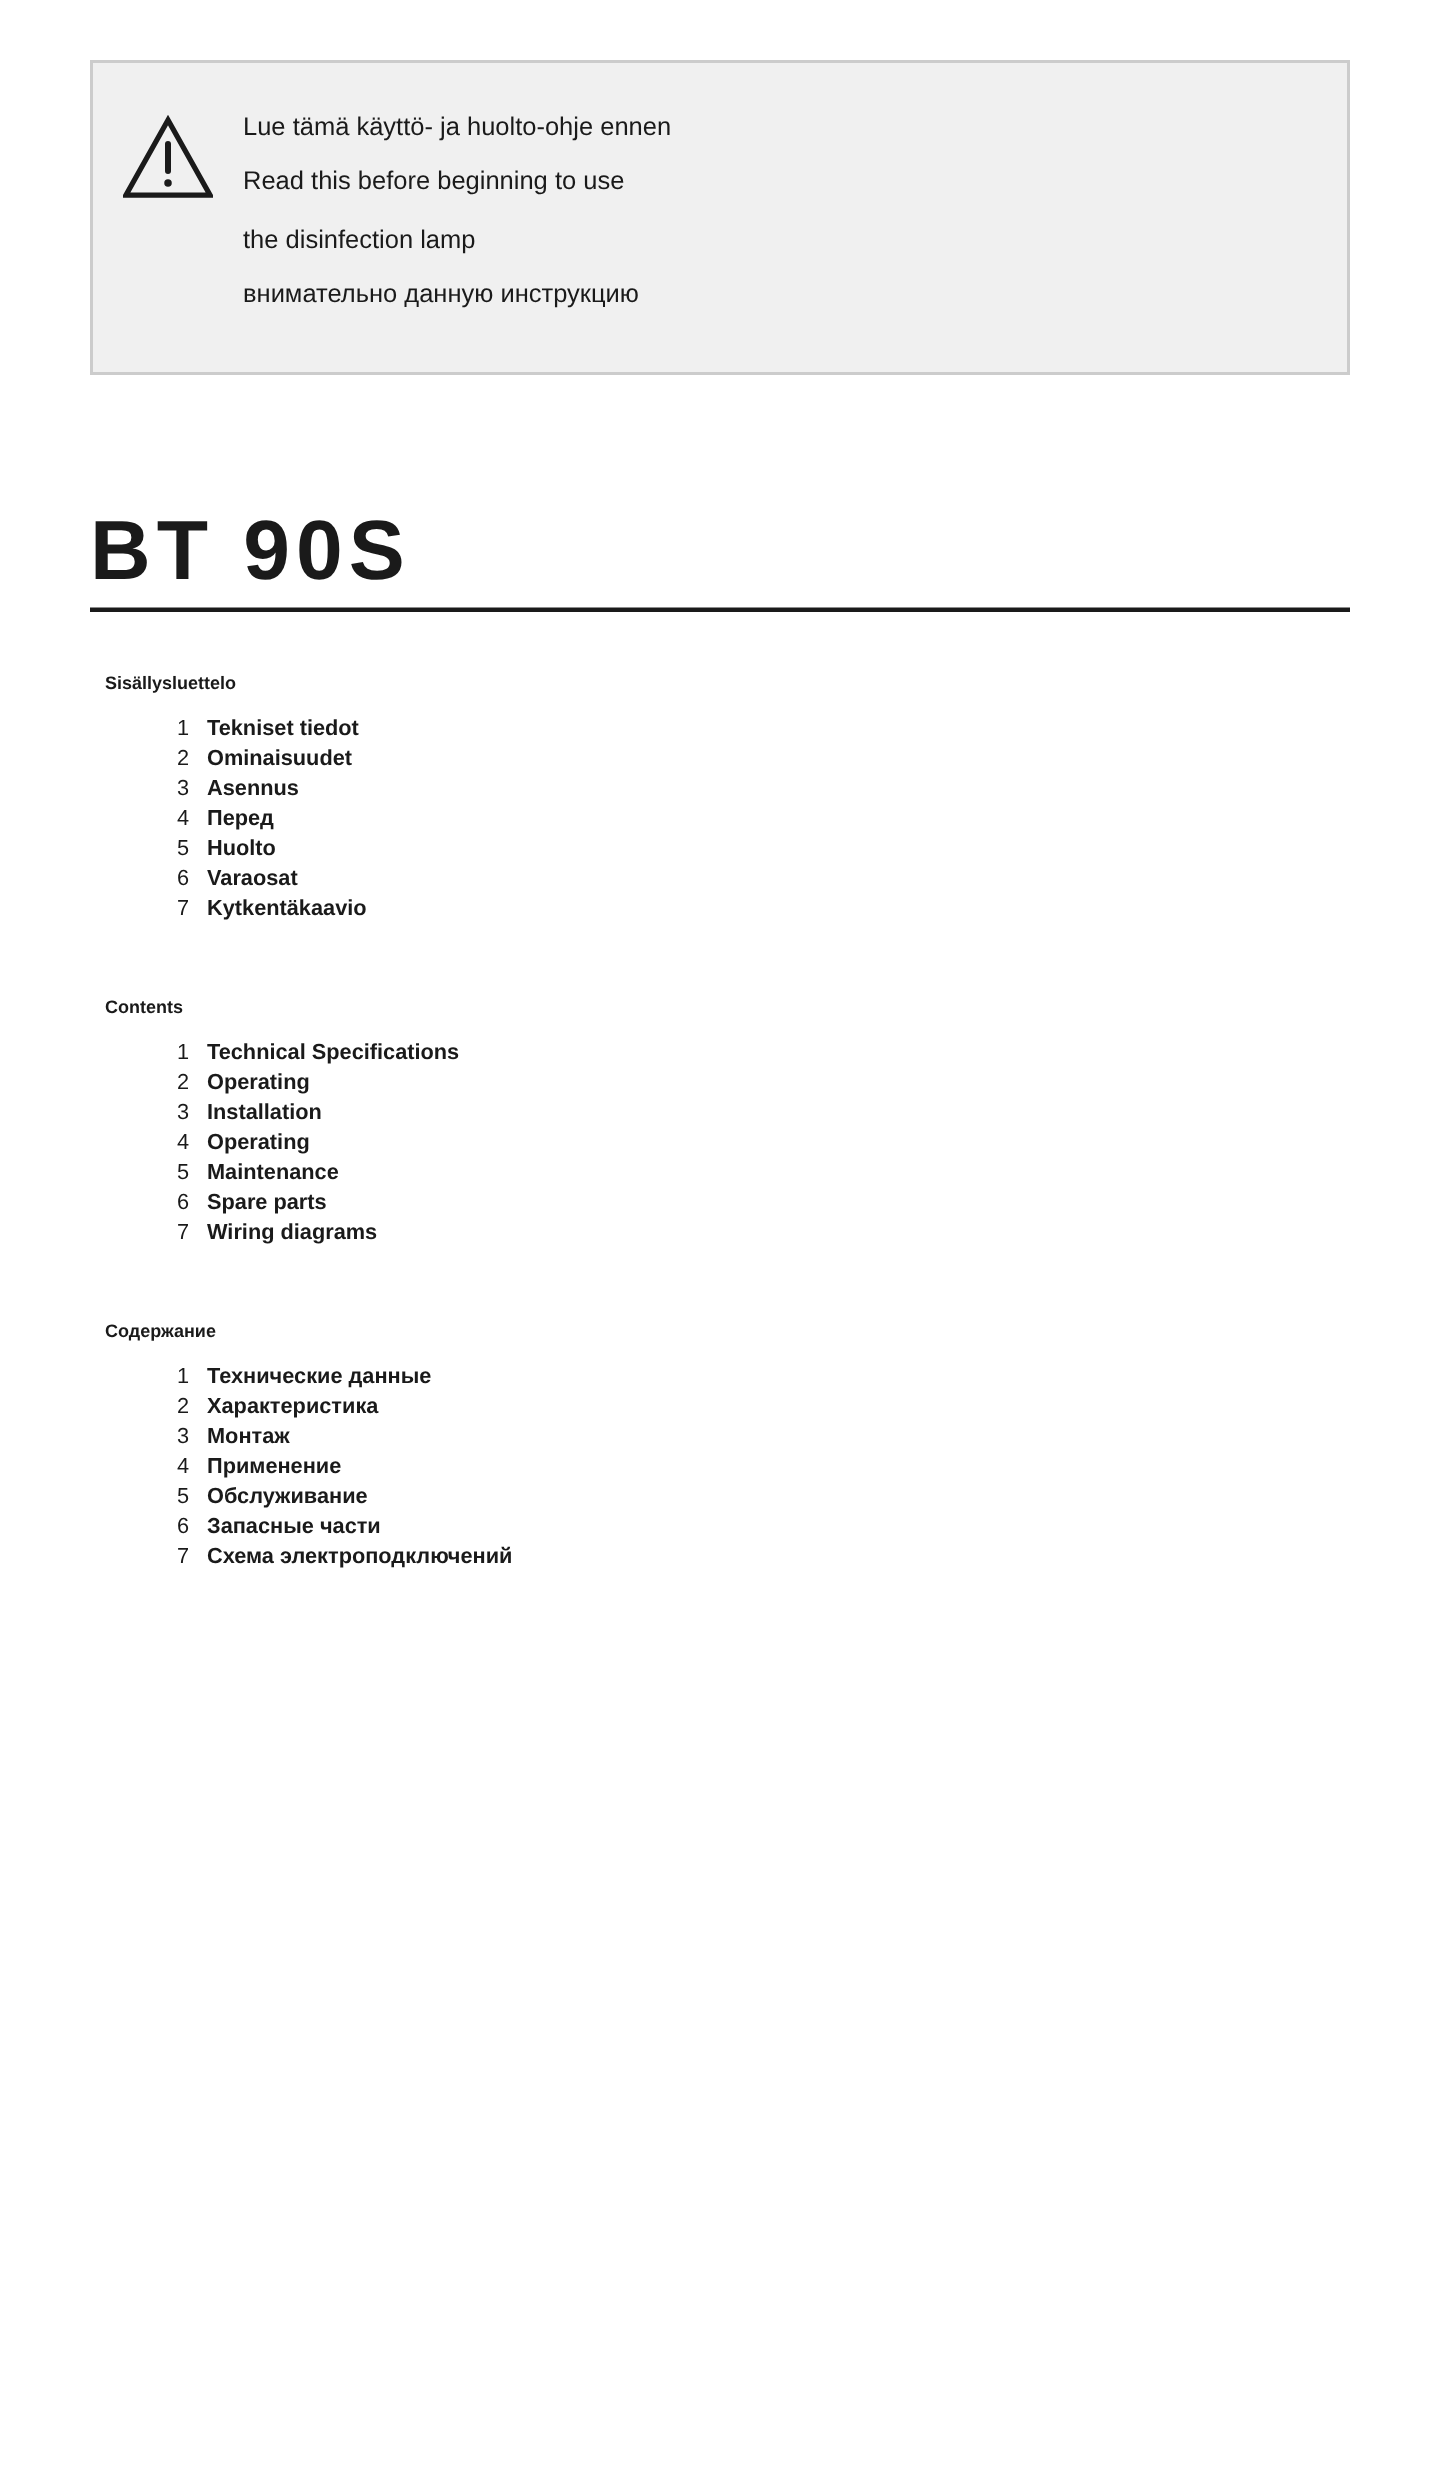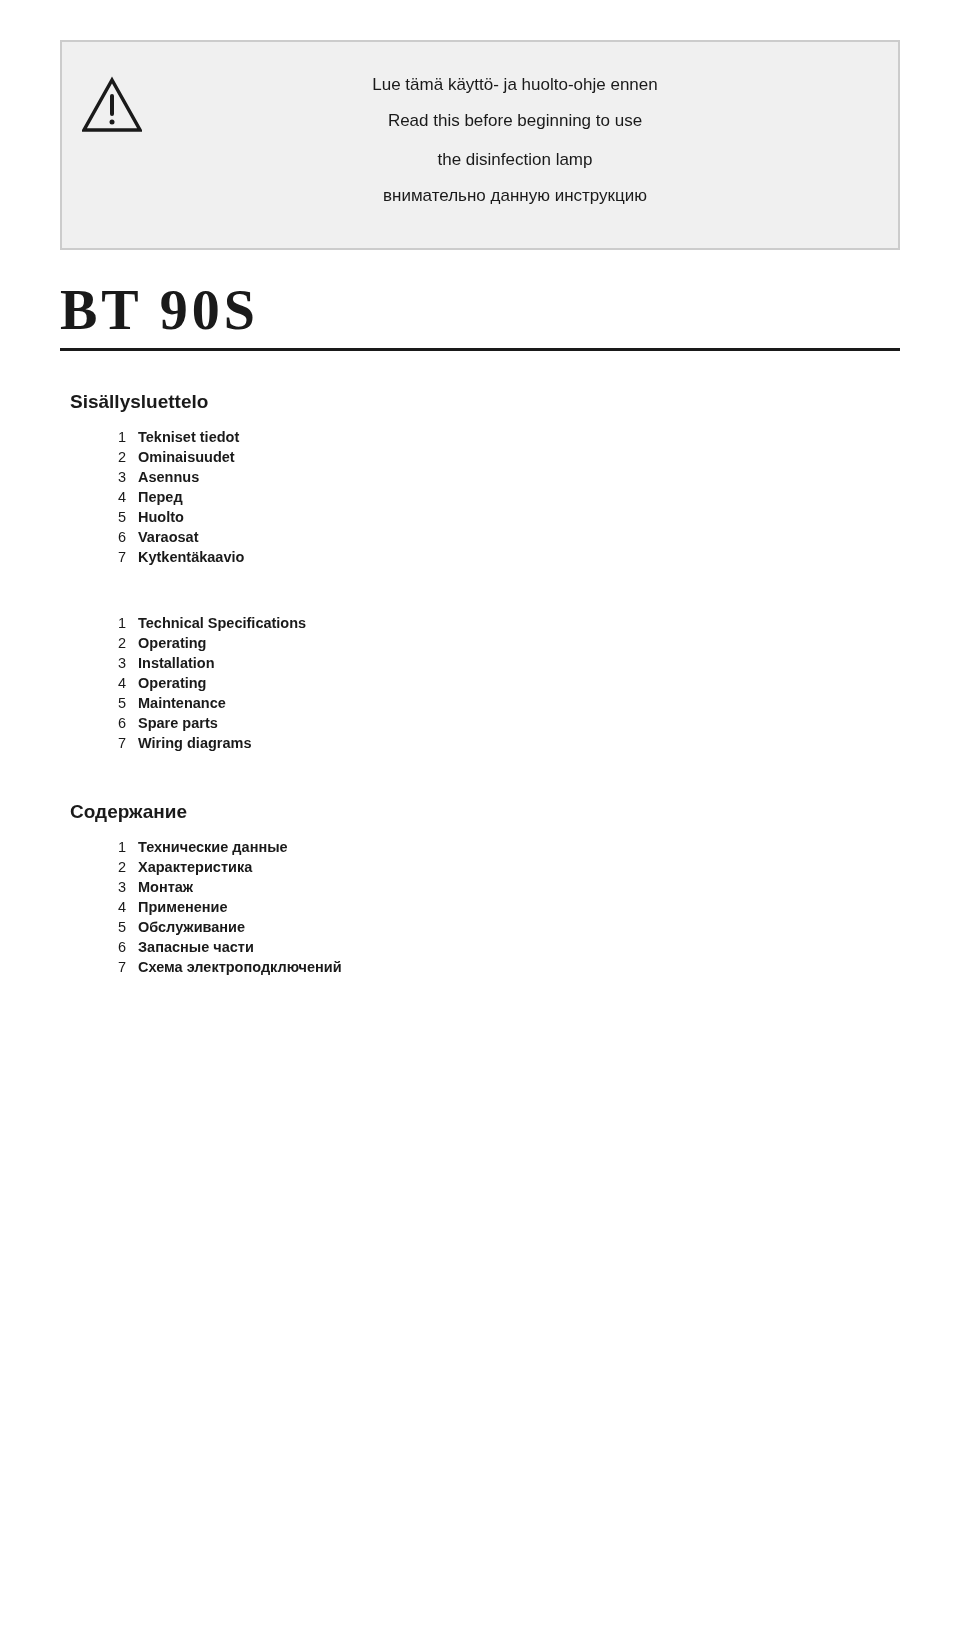--- a/index.html
+++ b/index.html
@@ -14,25 +14,24 @@
       background: #ffffff;
       font-family: Arial, Helvetica, sans-serif;
       color: #1a1a1a;
       padding: 40px 60px;
     }
 
     .warning-box {
       border: 2px solid #cccccc;
       background: #f0f0f0;
       padding: 30px 30px 30px 20px;
-      margin-bottom: 28px;
+      margin-bottom: 84px;
       display: flex;
       gap: 20px;
       align-items: flex-start;
-      text-align: center;
     }
 
     .warning-icon {
       flex-shrink: 0;
       width: 60px;
       height: 60px;
       margin-top: 4px;
     }
 
     .warning-icon svg {
@@ -58,31 +57,31 @@
     .warning-section {
       margin-bottom: 10px;
     }
 
     .product-title {
       font-size: 56px;
       font-weight: 900;
       letter-spacing: 4px;
       color: #1a1a1a;
       margin-bottom: 6px;
-      font-family: Liberation Serif, serif;
+      font-family: Liberation Sans, sans-serif;
     }
 
     .title-divider {
       border: none;
       border-top: 3px solid #1a1a1a;
       margin-bottom: 40px;
     }
 
     .section-heading {
-      font-size: 19px;
+      font-size: 12px;
       font-weight: bold;
       color: #1a1a1a;
       margin-bottom: 16px;
     }
 
     .toc-section {
       margin-bottom: 50px;
       padding-left: 10px;
     }
 
@@ -165,20 +164,21 @@
         <span class="toc-text">Varaosat</span>
       </li>
       <li>
         <span class="toc-num">7</span>
         <span class="toc-text">Kytkentäkaavio</span>
       </li>
     </ul>
 </div>
 
 <div class="toc-section">
+  <div class="section-heading">Contents</div>
   <ul class="toc-list" id="toc-en-list">
       <li>
         <span class="toc-num">1</span>
         <span class="toc-text">Technical Specifications</span>
       </li>
       <li>
         <span class="toc-num">2</span>
         <span class="toc-text">Operating</span>
       </li>
       <li>

